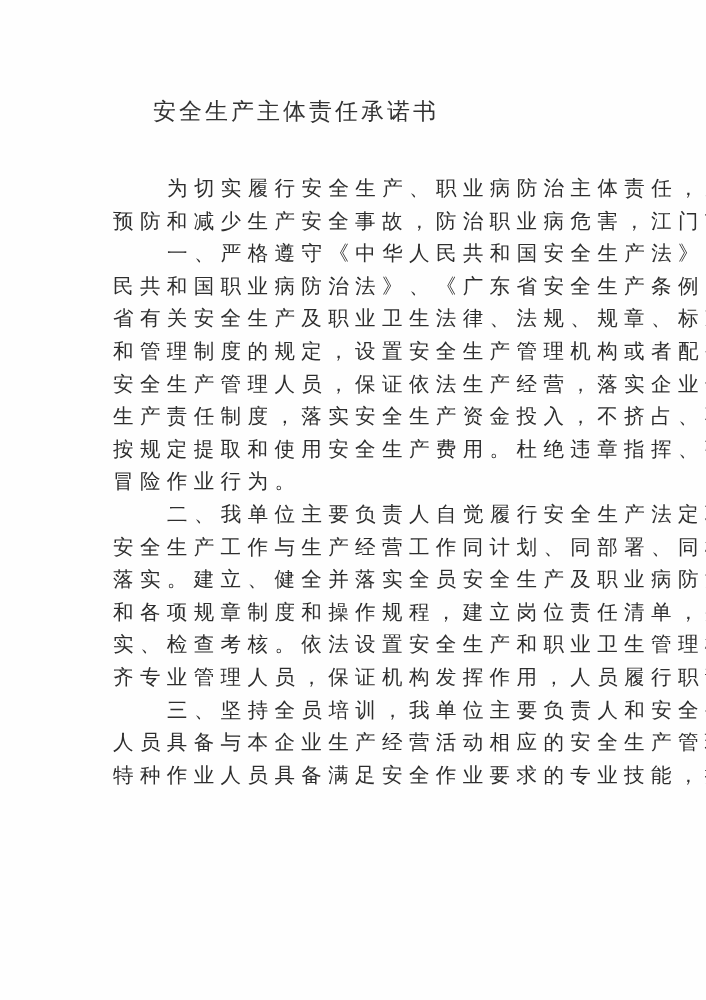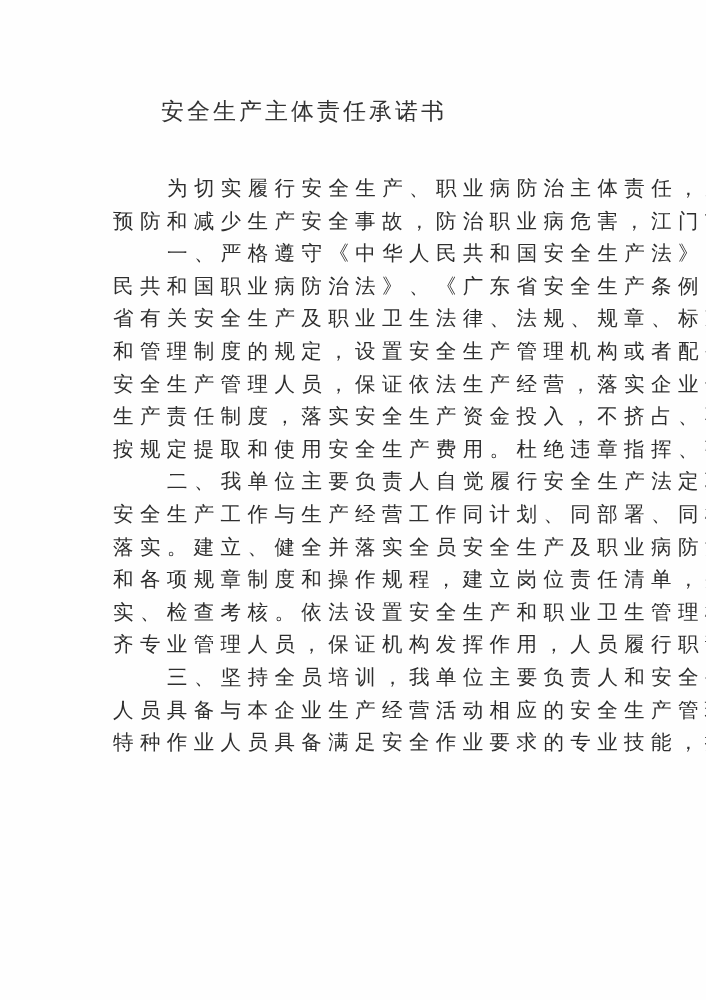--- a/index.html
+++ b/index.html
@@ -26,21 +26,20 @@
       position: absolute;
       top: 96px;
       left: 0;
       width: 592px;
       text-align: center;
       font-size: 23px;
       letter-spacing: 3px;
       color: #333;
       font-family: "DejaVu Sans", "Liberation Sans", sans-serif;
       font-weight: normal;
-      margin-left: 8px;
     }
     .body-text {
       position: absolute;
       left: 113px;
       top: 172px;
       width: 489px;
     }
     .line {
       height: 32.6px;
       line-height: 32.6px;
@@ -67,20 +66,21 @@
     </div>
 
     <div>
       <div class="line indent">一、严格遵守《中华人民共和国安全生产法》、《中华人</div>
       <div class="line">民共和国职业病防治法》、《广东省安全生产条例》等国家及</div>
       <div class="line">省有关安全生产及职业卫生法律、法规、规章、标准、规程</div>
       <div class="line">和管理制度的规定，设置安全生产管理机构或者配备专兼职</div>
       <div class="line">安全生产管理人员，保证依法生产经营，落实企业全员安全</div>
       <div class="line">生产责任制度，落实安全生产资金投入，不挤占、不挪用，</div>
       <div class="line">按规定提取和使用安全生产费用。杜绝违章指挥、强令违章</div>
+      <div class="line">冒险作业行为。</div>
     </div>
 
     <div>
       <div class="line indent">二、我单位主要负责人自觉履行安全生产法定职责，把</div>
       <div class="line">安全生产工作与生产经营工作同计划、同部署、同检查、同</div>
       <div class="line">落实。建立、健全并落实全员安全生产及职业病防治责任制</div>
       <div class="line">和各项规章制度和操作规程，建立岗位责任清单，并监督落</div>
       <div class="line">实、检查考核。依法设置安全生产和职业卫生管理机构，配</div>
       <div class="line">齐专业管理人员，保证机构发挥作用，人员履行职责。</div>
     </div>

